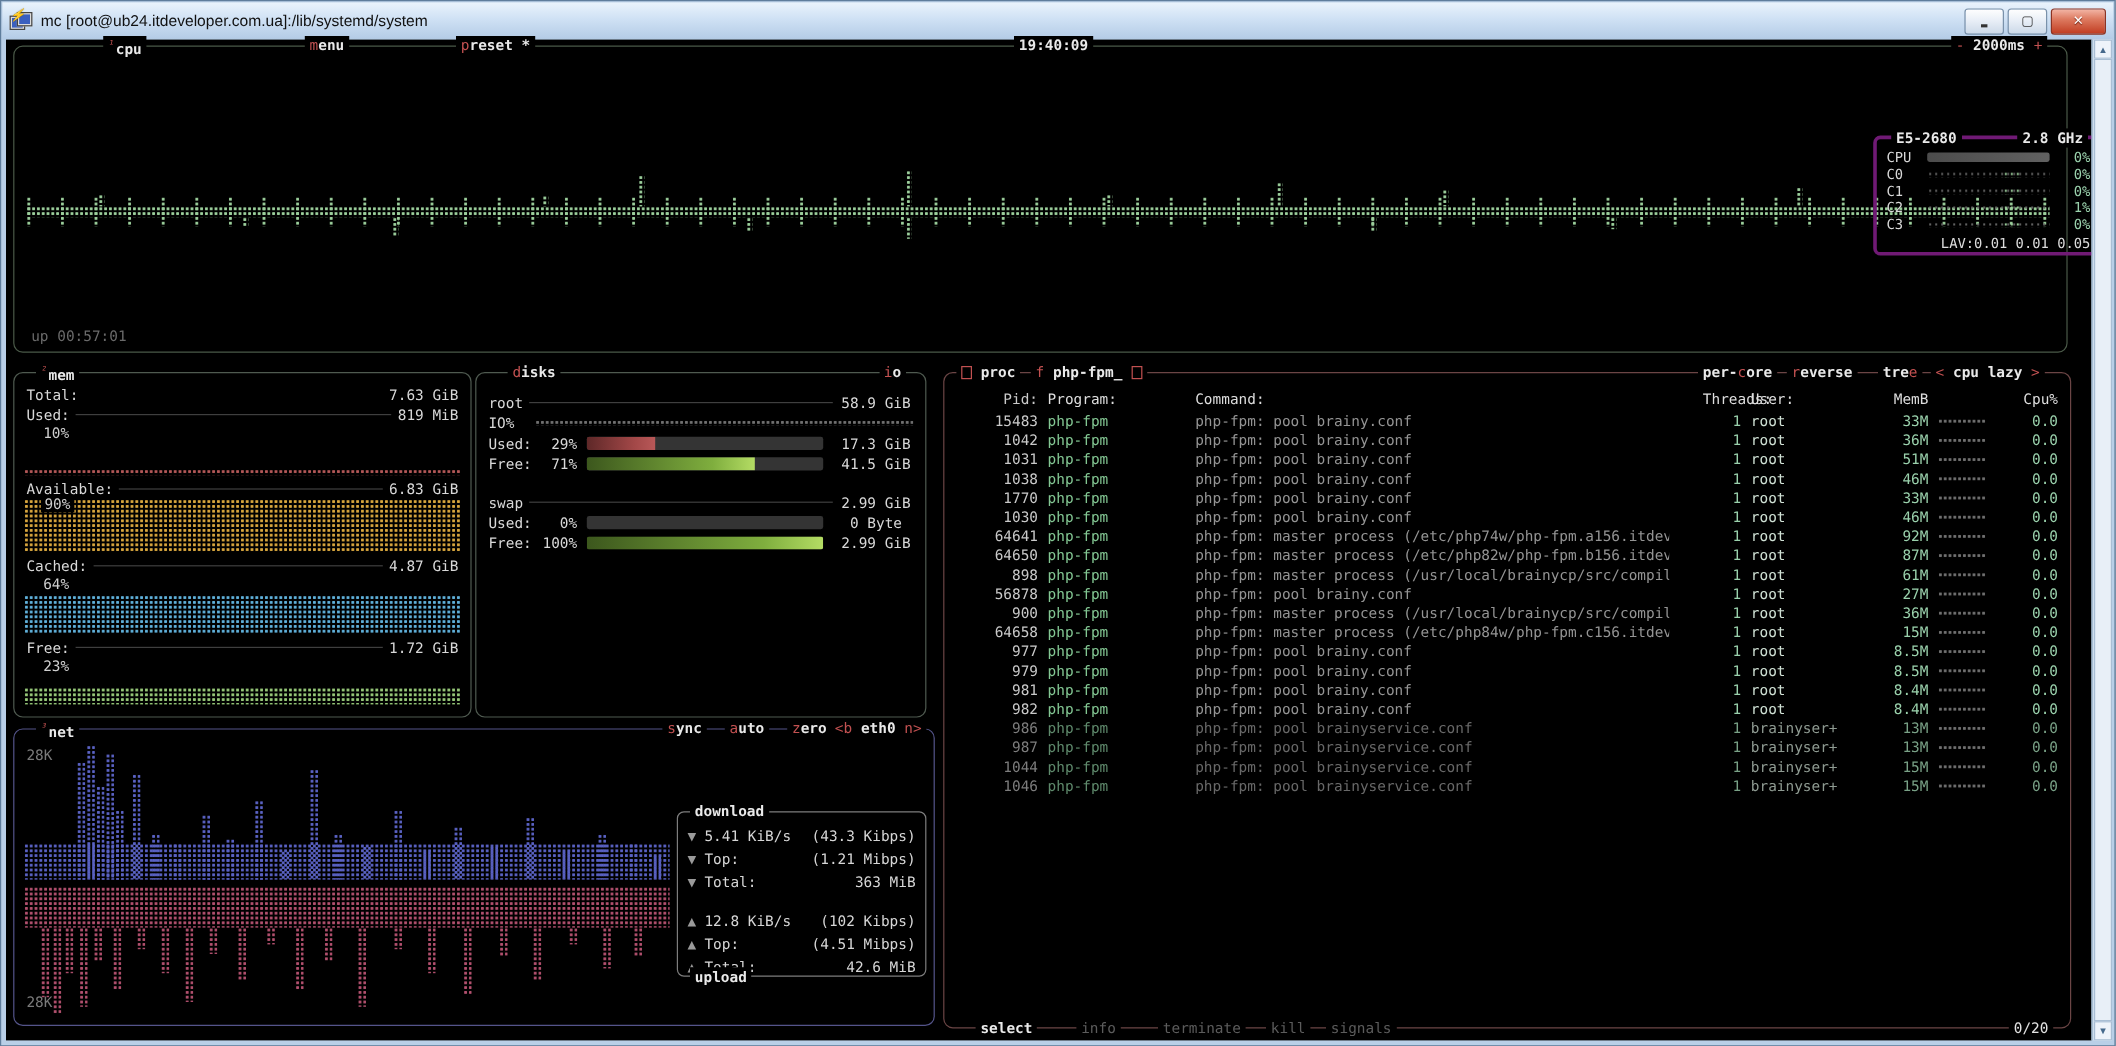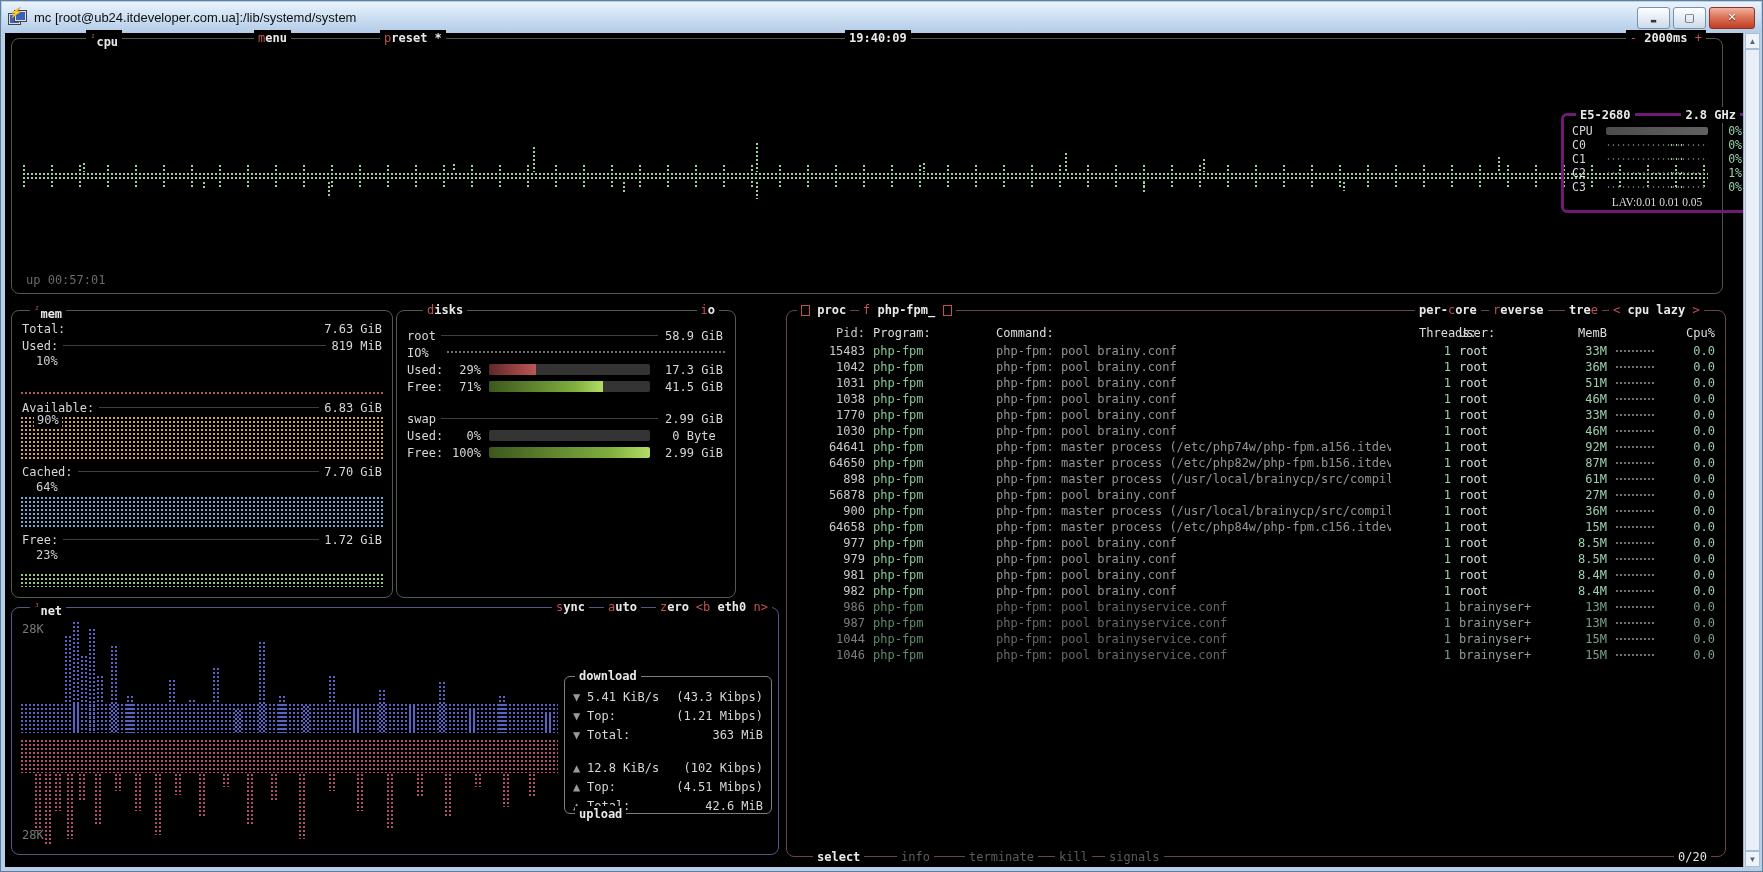--- a/index.html
+++ b/index.html
@@ -57,34 +57,34 @@
   .cpu-panel{position:absolute;left:1549px;top:74px;width:190px;height:100px;border:3px solid #701a75;border-radius:6px;box-sizing:border-box;padding:8px 6px 0 8px;}
   .cpu-panel .btl{font-weight:bold;color:#e9e9e9;}
   .csr{display:flex;align-items:center;height:14px;font-size:11.5px;}
   .csr-l{width:34px;color:#d8d8d8;}
   .csr-bar{flex:1;height:8px;border-radius:2px;background:linear-gradient(90deg,#4c4c4c,#616161);margin-right:6px;}
   .csr-dots{flex:1;height:5px;margin-right:6px;position:relative;}
   .csr-dotg{position:absolute;inset:0;background-image:radial-gradient(#646464 1px,transparent 1.2px);background-size:5px 4px;}
   .csr-dotg::after{content:"";position:absolute;left:62%;top:0;width:14px;height:100%;
     background-image:radial-gradient(var(--graph_green) 1px,transparent 1.2px);background-size:5px 4px;}
   .csr-v{width:28px;text-align:right;color:var(--val_green);}
-  .lavrow{display:flex;justify-content:center;height:15px;color:#dcdcdc;font-size:11.5px;margin-top:2px;font-family:Liberation Serif, serif;}
+  .lavrow{display:flex;justify-content:flex-end;height:15px;color:#dcdcdc;font-size:11.5px;margin-top:2px;}
   .uptime{position:absolute;left:14px;bottom:6px;color:#6a6a6a;}
   .clock{font-weight:bold;color:#e9e9e9;}
   
   .mem-box{left:6px;top:277px;width:382px;height:288px;border-color:#4f5a50;}
   .mrow{position:absolute;left:0;right:0;display:flex;align-items:center;height:15px;padding:0 10px;}
   .mrow .lbl{color:#d8d8d8;background:#000;padding-right:3px;}
   .mrow .line{flex:1;border-top:1px solid #3f3f3f;margin:0 2px;}
   .mrow .val{color:#d8d8d8;background:#000;padding-left:3px;}
   .mpct{position:absolute;left:24px;color:#cfcfcf;height:15px;}
   .mgraph{position:absolute;left:8px;right:8px;}
   .gl-inline{position:absolute;top:-3px;left:14px;background:#000;padding:0 3px;color:#cfcfcf;z-index:2;}
   
-  .disks-box{left:391px;top:277px;width:340px;height:288px;border-color:#4f5a50;}
+  .disks-box{left:391px;top:277px;width:376px;height:288px;border-color:#4f5a50;}
   .drow{position:absolute;left:0;right:0;display:flex;align-items:center;height:15px;padding:0 10px;}
   .drow .name{color:#d8d8d8;background:#000;padding-right:3px;}
   .drow .line{flex:1;border-top:1px solid #3f3f3f;margin:0 2px;}
   .drow .val{color:#d8d8d8;background:#000;padding-left:3px;min-width:62px;text-align:center;}
   .dl{width:42px;color:#d8d8d8;}
   .dp{width:32px;text-align:right;color:#d8d8d8;margin-right:8px;}
   .meter{flex:1;height:11px;background:#343434;border-radius:2px;overflow:hidden;margin-right:10px;}
   .meter i{display:block;height:100%;}
   .fill-red{background:linear-gradient(90deg,#5e2828,#a34848 70%,#b85858);}
   .fill-green{background:linear-gradient(90deg,#3c571d,#7fae3e 75%,#b4dc64);}
@@ -259,21 +259,21 @@
           <span class="line"></span>
           <span class="val">6.83 GiB</span>
       </div>
       <div class="mgraph dg dorange" style="top:105px;height:44px">
         <span class="gl-inline">90%</span>
       </div>
 
       <div class="mrow" style="top:153px">
         <span class="lbl">Cached:</span>
           <span class="line"></span>
-          <span class="val">7.70 GiB</span>
+          <span class="val">4.87 GiB</span>
       </div>
       <span class="mpct" style="top:169px">64%</span>
       <div class="mgraph dg dblue" style="top:185px;height:32px"></div>
 
       <div class="mrow" style="top:221px">
         <span class="lbl">Free:</span>
           <span class="line"></span>
           <span class="val">1.72 GiB</span>
       </div>
       <span class="mpct" style="top:237px">23%</span>

